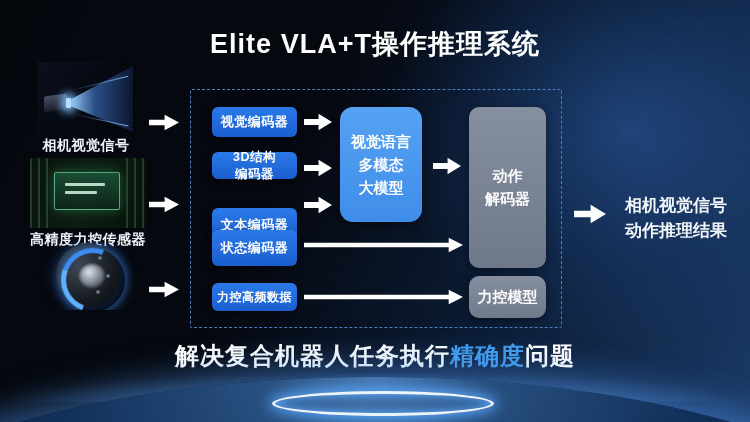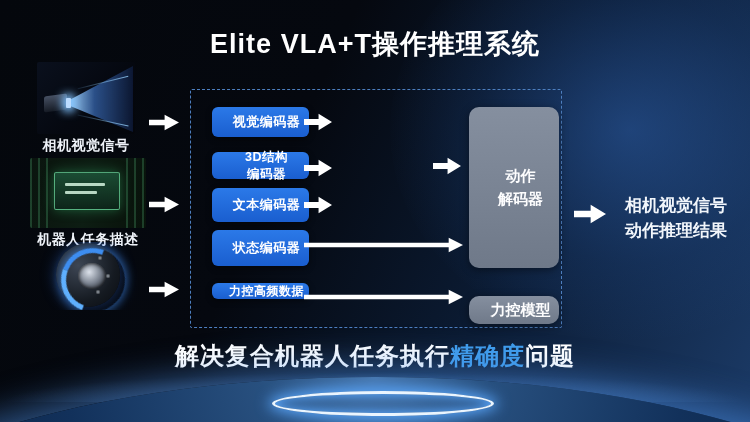--- a/index.html
+++ b/index.html
@@ -59,25 +59,25 @@
   .sensor-hub{position:absolute;left:40px;top:21px;width:28px;height:26px;border-radius:50%;
     background:radial-gradient(circle at 40% 35%,#dbe1ea,#7b8390 48%,#2b3039 88%);
     box-shadow:inset 0 0 4px #000;}
   .bolt{position:absolute;width:4px;height:4px;border-radius:50%;background:#9aa2ad;box-shadow:inset 0 0 2px #000;}
   
   .panel{position:absolute;left:190px;top:89px;width:370px;height:237px;
     border:1px dashed #4d7fc0;border-radius:2px;}
   .box{position:absolute;display:flex;align-items:center;justify-content:center;text-align:center;
     color:#fff;white-space:pre-line;}
   .enc{left:212px;width:85px;border-radius:6px;font-size:13px;font-weight:bold;letter-spacing:.5px;
-    background:linear-gradient(180deg,#2b79e8,#1a5ecf);box-shadow:0 2px 6px rgba(0,0,0,.45);padding-left:12px;}
+    background:linear-gradient(180deg,#2b79e8,#1a5ecf);box-shadow:0 2px 6px rgba(0,0,0,.45);}
   .model{left:340px;top:107px;width:82px;height:115px;border-radius:13px;font-size:15px;font-weight:bold;
     line-height:1.55;background:linear-gradient(180deg,#56a2f4,#3f8de9);box-shadow:0 2px 8px rgba(0,0,0,.45);}
   .gray{left:469px;width:77px;border-radius:10px;font-size:15px;font-weight:bold;line-height:1.5;
-    background:linear-gradient(180deg,#858f9f,#6f7989);color:#fdfdfe;box-shadow:0 2px 8px rgba(0,0,0,.45);padding-left:13px;}
+    background:linear-gradient(180deg,#858f9f,#6f7989);color:#fdfdfe;box-shadow:0 2px 8px rgba(0,0,0,.45);}
   
   .arrow{position:absolute;background:#fff;}
   .arrow-sm{clip-path:polygon(0 34%,52% 34%,52% 4%,100% 50%,52% 96%,52% 66%,0 66%);}
   .arrow-lg{clip-path:polygon(0 36%,91% 36%,91% 5%,100% 50%,91% 95%,91% 64%,0 64%);}
 </style>
 </head>
 <body>
 
 <div class="stage">
   <div class="bg-glow"></div>
@@ -97,21 +97,21 @@
 
   <div class="input-group" style="left:22px;top:158px;">
     <div class="fig fig-screen">
       <div class="rack" style="left:0;"></div>
       <div class="rack" style="right:0;"></div>
       <div class="screen-panel">
         <div class="screen-line" style="top:10px;width:40px;"></div>
         <div class="screen-line" style="top:18px;width:32px;"></div>
       </div>
     </div>
-    <div class="input-label">机器人任务描述</div>
+    <div class="input-label">高精度力控传感器</div>
   </div>
 
   <div class="input-group" style="left:22px;top:242px;">
     <div class="fig fig-sensor">
       <div class="sensor-outer"></div>
       <div class="sensor-arc"></div>
       <div class="sensor-hub"></div>
       <div class="bolt" style="left:60px;top:14px;"></div>
       <div class="bolt" style="left:68px;top:32px;"></div>
       <div class="bolt" style="left:58px;top:48px;"></div>
@@ -120,27 +120,30 @@
 
   <div class="arrow arrow-sm" style="left:149px;top:114px;width:30px;height:17px;"></div>
   <div class="arrow arrow-sm" style="left:149px;top:196px;width:30px;height:17px;"></div>
   <div class="arrow arrow-sm" style="left:149px;top:281px;width:30px;height:17px;"></div>
 
   <div class="panel"></div>
 
   <div class="box enc" style="top:107px;height:30px;">视觉编码器</div>
   <div class="box enc" style="top:152px;height:27px;font-size:12.5px;line-height:1.3;">3D结构
 编码器</div>
-  <div class="box enc" style="top:188px;height:34px;">文本编码器</div>
+  <div class="box enc" style="top:208px;height:34px;">文本编码器</div>
   <div class="box enc" style="top:230px;height:36px;">状态编码器</div>
-  <div class="box enc" style="top:283px;height:16px;font-size:12px;">力控高频数据</div>
+  <div class="box enc" style="top:283px;height:28px;font-size:12px;">力控高频数据</div>
 
+  <div class="box model">视觉语言
+多模态
+大模型</div>
   <div class="box gray" style="top:107px;height:161px;">动作
 解码器</div>
-  <div class="box gray" style="top:276px;height:28px;margin-top:20px;">力控模型</div>
+  <div class="box gray" style="top:276px;height:42px;">力控模型</div>
 
   <div class="arrow arrow-sm" style="left:304px;top:113px;width:28px;height:18px;"></div>
   <div class="arrow arrow-sm" style="left:304px;top:159px;width:28px;height:18px;"></div>
   <div class="arrow arrow-sm" style="left:304px;top:196px;width:28px;height:18px;"></div>
   <div class="arrow arrow-sm" style="left:433px;top:157px;width:28px;height:18px;"></div>
   <div class="arrow arrow-lg" style="left:304px;top:237px;width:159px;height:16px;"></div>
   <div class="arrow arrow-lg" style="left:304px;top:289px;width:159px;height:16px;"></div>
 
   <div class="arrow arrow-sm" style="left:574px;top:204px;width:32px;height:20px;"></div>
   <div class="output-text">相机视觉信号

